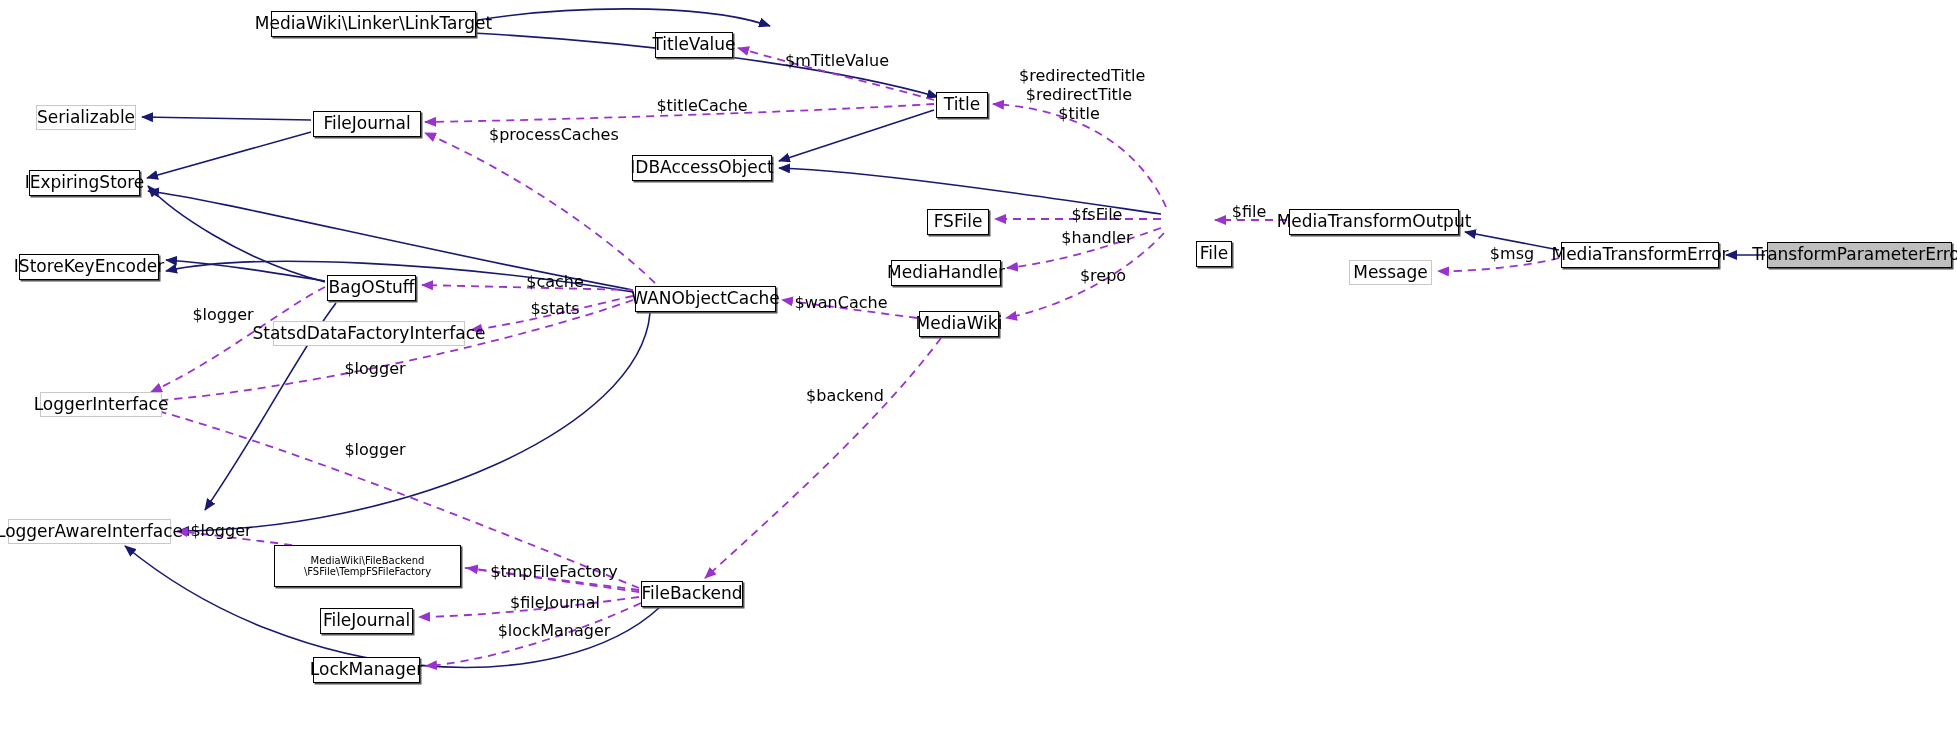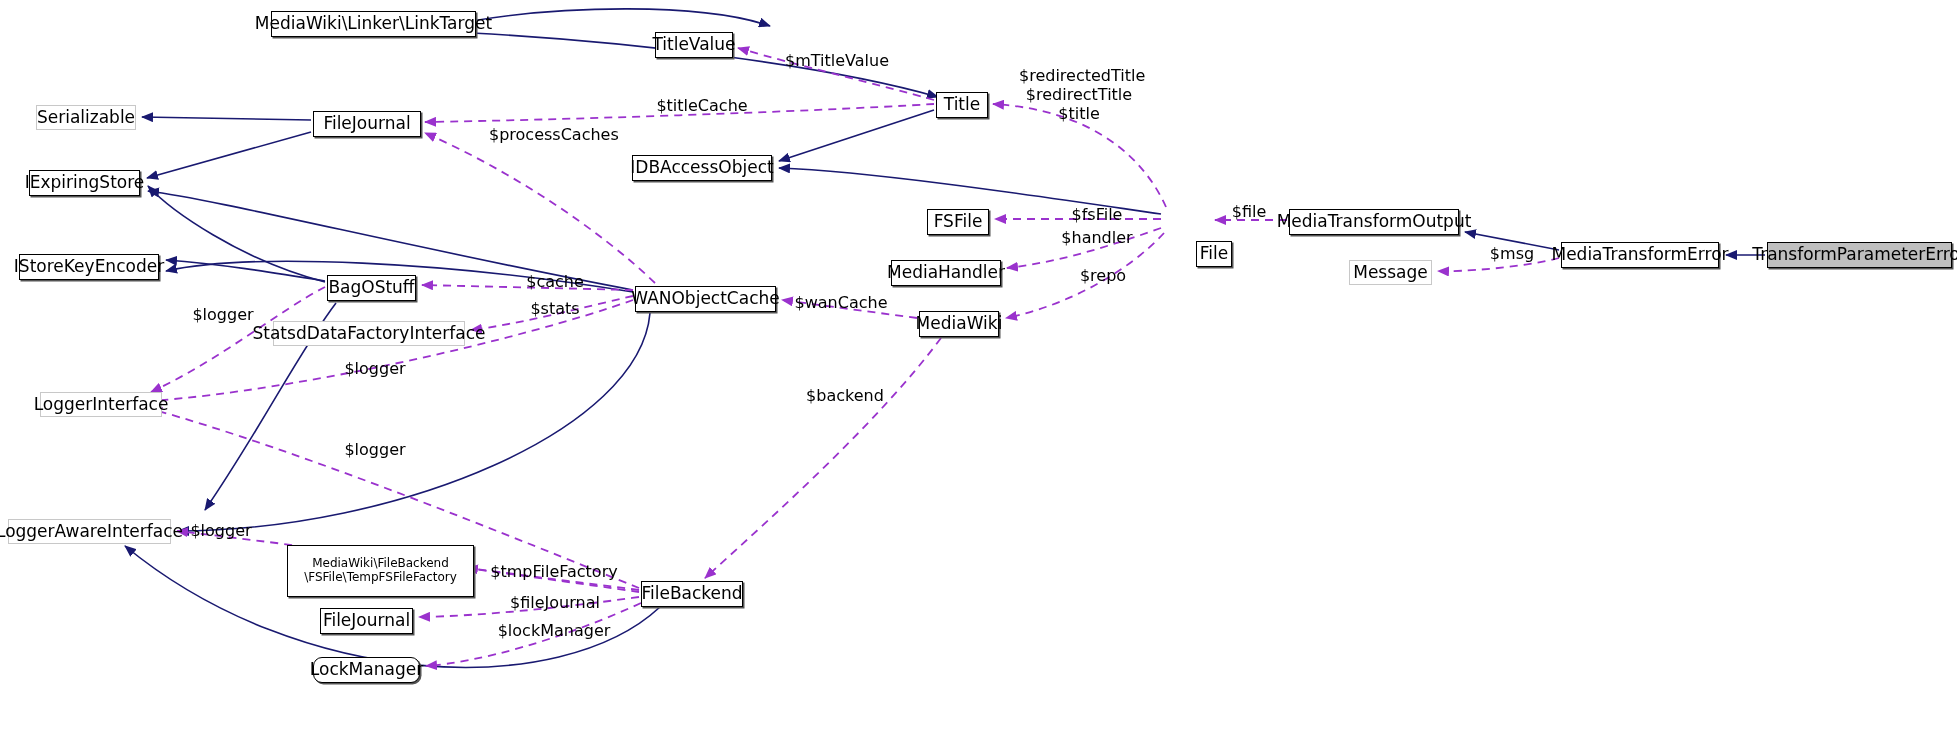--- a/index.html
+++ b/index.html
@@ -123,25 +123,25 @@
       <div class="node cls" style="left: 891px; top: 260px; width: 110px; height: 26px;">MediaHandler</div>
       <div class="node ext" style="left: 1349px; top: 260px; width: 83px; height: 25px;">Message</div>
       <div class="node cls" style="left: 1561px; top: 242px; width: 158px; height: 26px;">MediaTransformError</div>
       <div class="node focus" style="left: 1767px; top: 242px; width: 185px; height: 26px;">TransformParameterError</div>
       <div class="node cls" style="left: 327px; top: 275px; width: 89px; height: 26px;">BagOStuff</div>
       <div class="node cls" style="left: 635px; top: 286px; width: 141px; height: 26px;">WANObjectCache</div>
       <div class="node cls" style="left: 919px; top: 311px; width: 80px; height: 26px;">MediaWiki</div>
       <div class="node ext" style="left: 273px; top: 321px; width: 192px; height: 25px;">StatsdDataFactoryInterface</div>
       <div class="node ext" style="left: 23px; top: 392px; width: 122px; height: 25px; margin-left: 17px;">LoggerInterface</div>
       <div class="node ext" style="left: 8px; top: 519px; width: 163px; height: 25px;">LoggerAwareInterface</div>
-      <div class="node cls" style="left: 287px; top: 545px; width: 187px; height: 52px; font-size: 12px;">MediaWiki\FileBackend
+      <div class="node cls" style="left: 274px; top: 545px; width: 187px; height: 42px; font-size: 10px;">MediaWiki\FileBackend
 \FSFile\TempFSFileFactory</div>
       <div class="node cls" style="left: 641px; top: 581px; width: 102px; height: 26px;">FileBackend</div>
       <div class="node cls" style="left: 320px; top: 608px; width: 93px; height: 26px;">FileJournal</div>
-      <div class="node cls" style="left: 313px; top: 657px; width: 107px; height: 26px; border-radius: 9px;">LockManager</div>
+      <div class="node cls" style="left: 313px; top: 657px; width: 107px; height: 26px;">LockManager</div>
     </div>
   <div id="labels-group">
       <div class="edge-label" style="left: 777px; top: 51px; width: 120px;">$mTitleValue</div>
       <div class="edge-label" style="left: 1019px; top: 66px; width: 120px;">$redirectedTitle
 $redirectTitle
 $title</div>
       <div class="edge-label" style="left: 652px; top: 96px; width: 100px;">$titleCache</div>
       <div class="edge-label" style="left: 489px; top: 125px; width: 125px;">$processCaches</div>
       <div class="edge-label" style="left: 1062px; top: 205px; width: 70px;">$fsFile</div>
       <div class="edge-label" style="left: 1225px; top: 202px; width: 48px;">$file</div>

